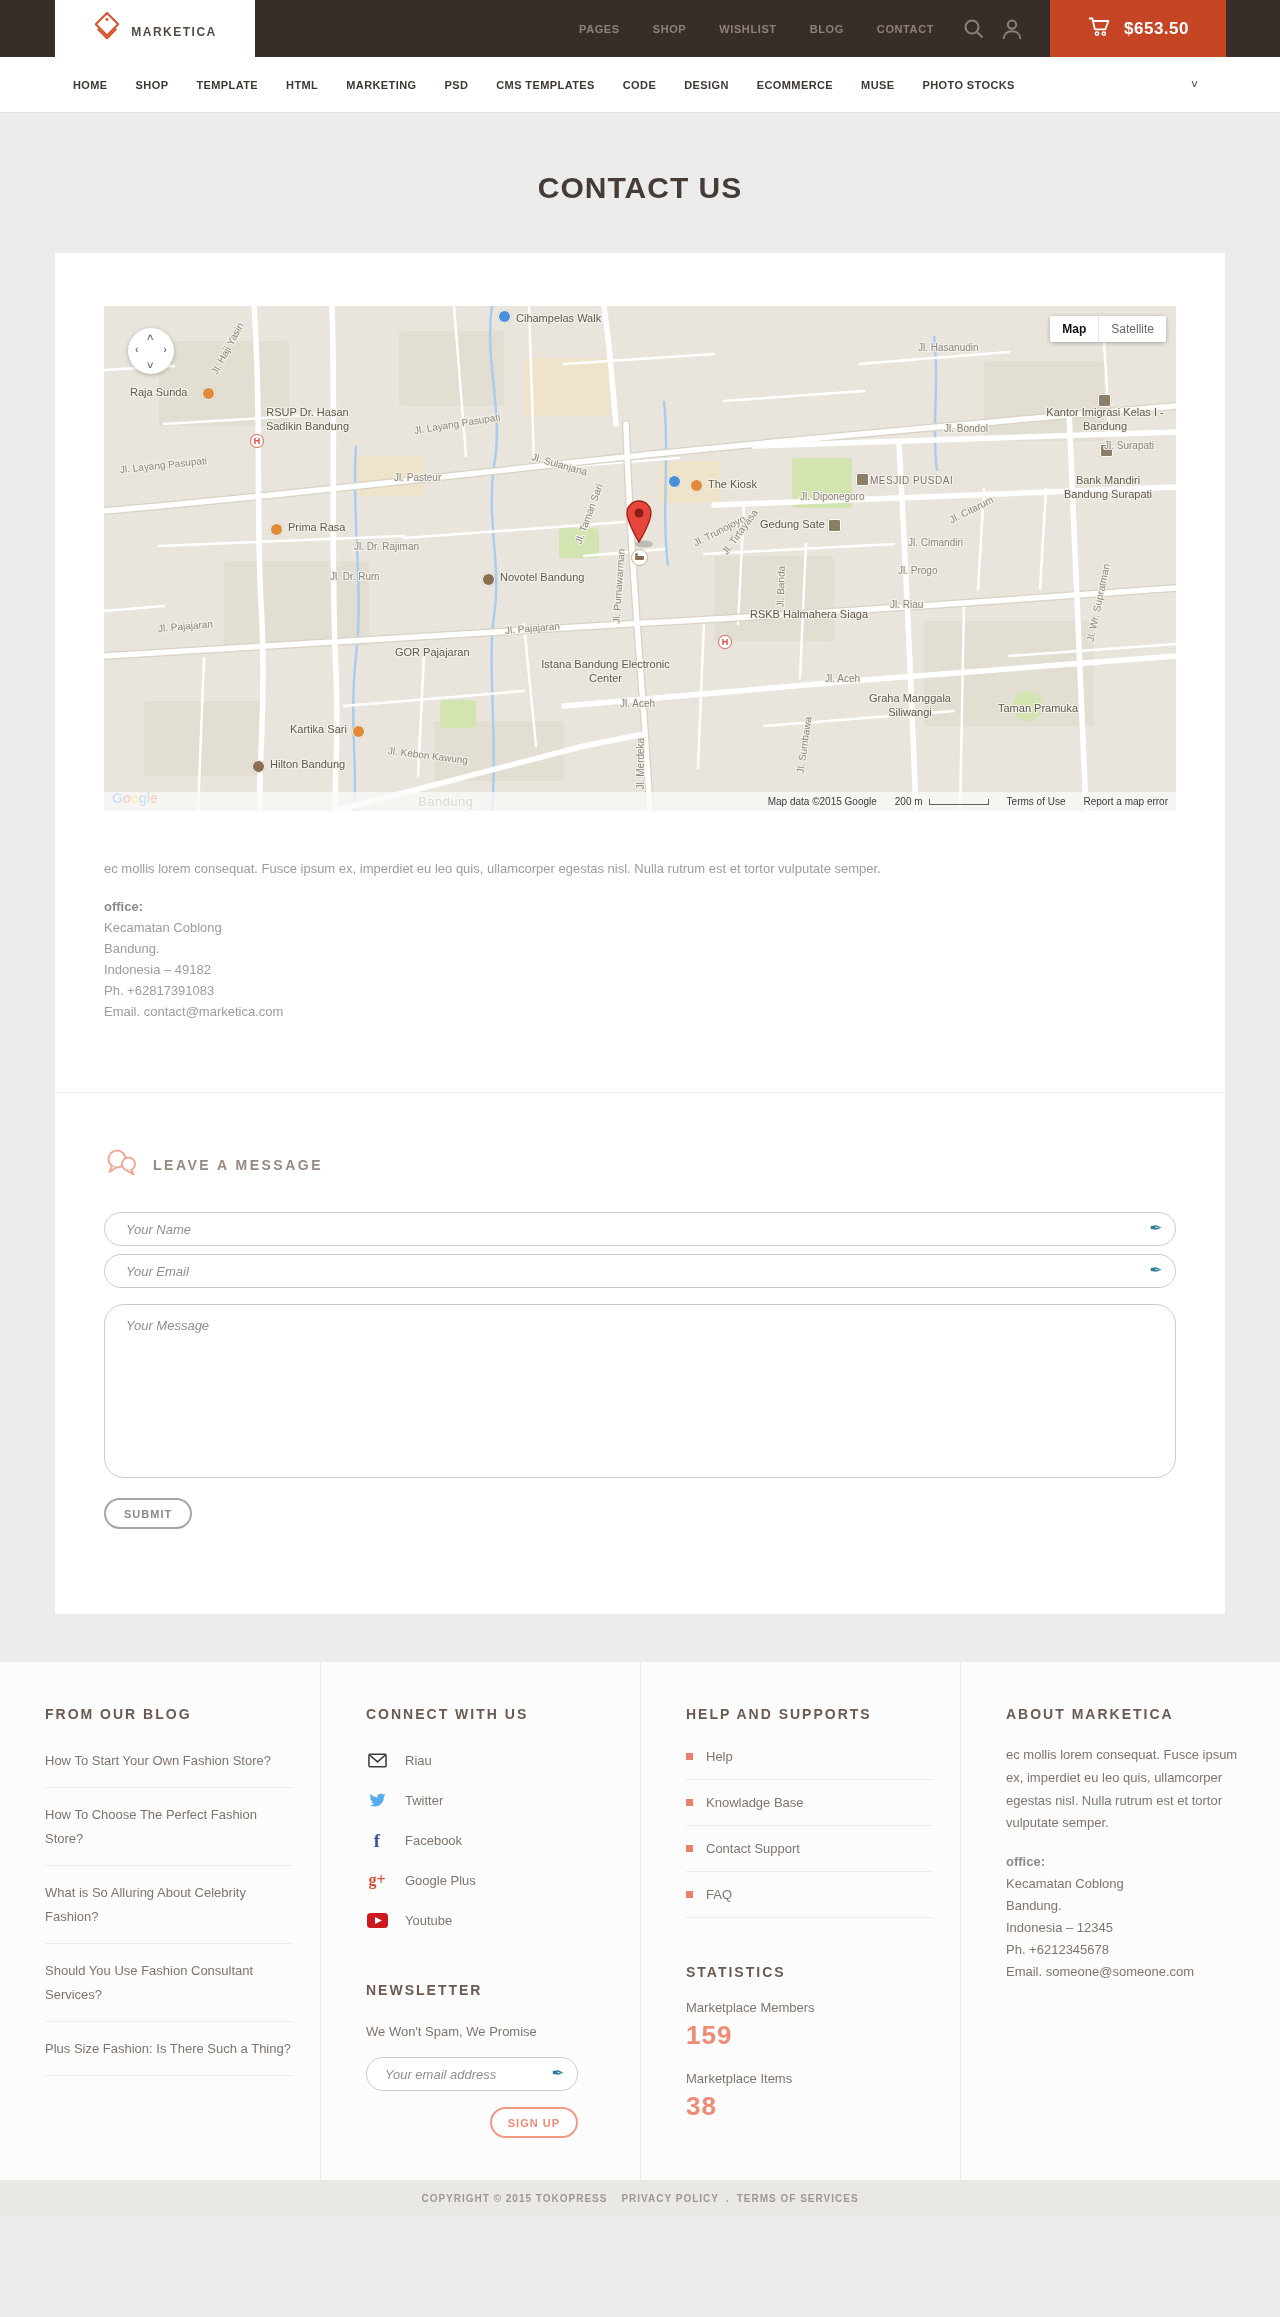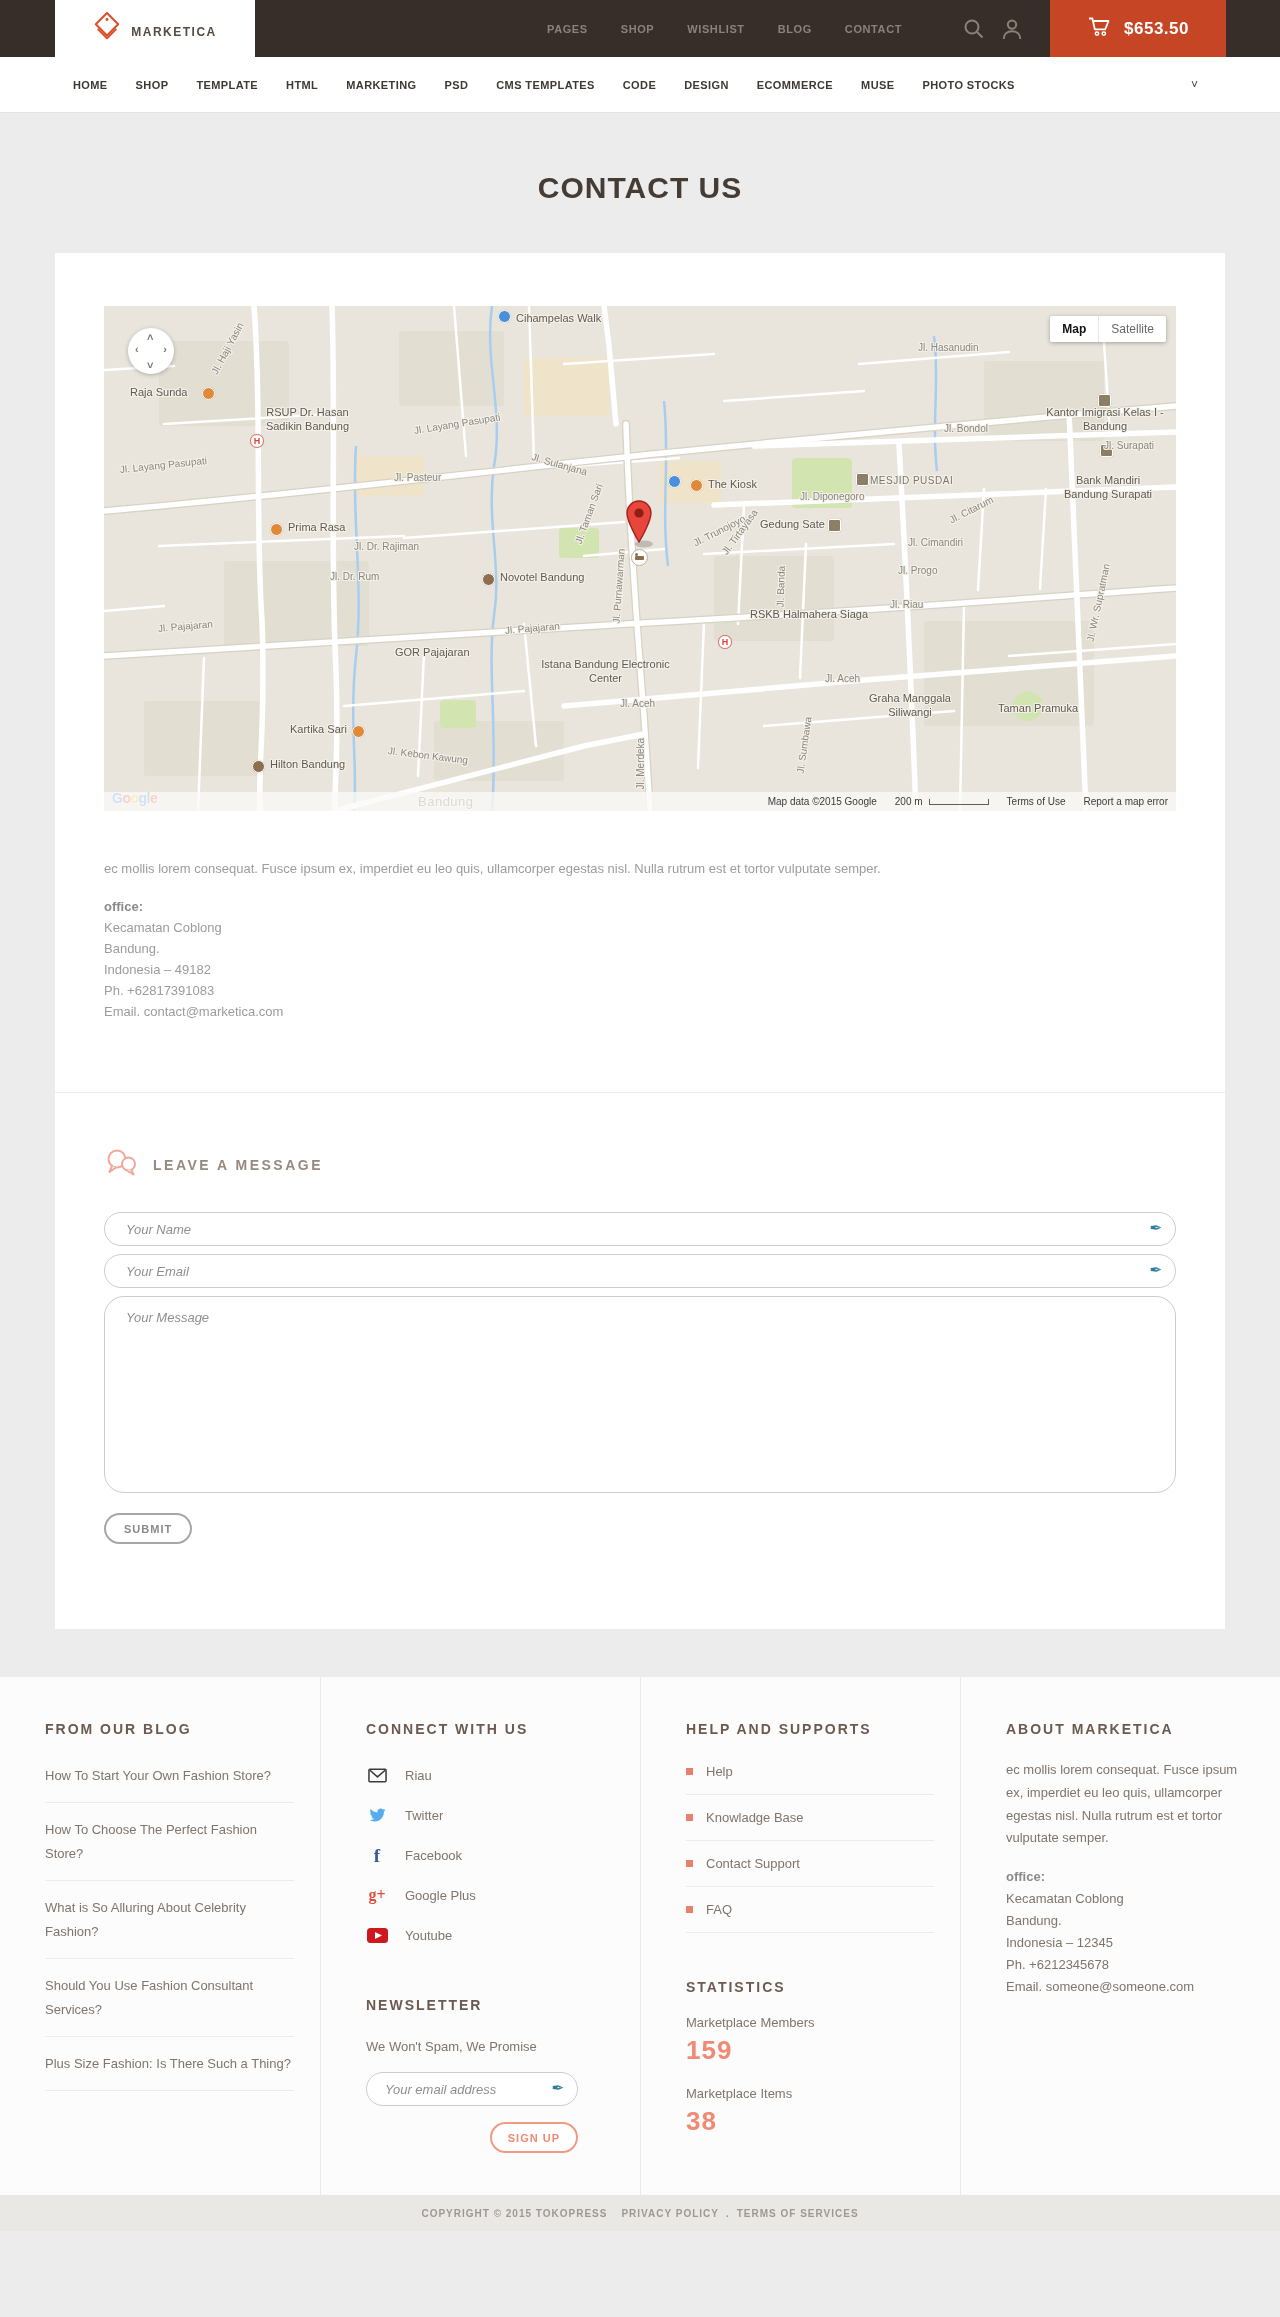--- a/index.html
+++ b/index.html
@@ -3,21 +3,21 @@
 <meta charset="utf-8">
 <style>
   html,body{margin:0;padding:0;}
   body{width:1280px;background:#ececec;font-family:"Liberation Sans",sans-serif;-webkit-font-smoothing:antialiased;}
 
   
   .top-header{position:relative;height:57px;background:#382e29;}
   .logo-box{position:absolute;left:55px;top:0;width:200px;height:57px;background:#fff;display:flex;align-items:center;justify-content:center;gap:10px;cursor:pointer;}
   .logo-text{font-size:12px;font-weight:bold;letter-spacing:1.5px;color:#564a45;margin-top:7px;}
   .header-right{position:absolute;right:54px;top:0;height:57px;display:flex;align-items:center;}
-  .hnav{display:flex;gap:33px;margin-right:46px;}
+  .hnav{display:flex;gap:33px;margin-right:14px;}
   .hnav a{font-size:11px;font-weight:bold;letter-spacing:.6px;color:#8d8077;text-decoration:none;cursor:pointer;}
   .hicon{width:24px;height:24px;display:flex;align-items:center;justify-content:center;margin-left:14px;cursor:pointer;}
   .cart-box{margin-left:26px;width:176px;height:57px;background:#c64524;display:flex;align-items:center;justify-content:center;gap:13px;cursor:pointer;}
   .cart-total{font-size:17px;font-weight:bold;color:#fff;letter-spacing:.5px;}
 
   
   .menu-bar{height:55px;background:#fff;border-bottom:1px solid #e2e2e2;display:flex;align-items:center;padding:0 82px 0 73px;}
   .menu-bar a{font-size:11px;font-weight:bold;letter-spacing:.4px;color:#3e3833;text-decoration:none;margin-right:28px;cursor:pointer;}
   .menu-caret{margin-left:auto;margin-right:0;font-size:12px;color:#4a443f;cursor:pointer;}
 
@@ -73,21 +73,21 @@
 
   
   .form-section{padding:55px 0 85px;}
   .form-head{display:flex;align-items:center;gap:15px;}
   .form-title{font-size:14px;font-weight:bold;color:#97897f;letter-spacing:2.5px;}
   .pill-wrap{position:relative;margin-top:8px;}
   .pill-wrap.first{margin-top:30px;}
   .pill-input{width:100%;height:34px;border:1px solid #ccc;border-radius:17px;padding:0 40px 0 21px;font-family:"Liberation Sans",sans-serif;font-style:italic;font-size:13px;color:#555;box-sizing:border-box;background:#fff;outline:none;}
   .pill-input::placeholder{color:#8f8f8f;opacity:1;}
   .pen{position:absolute;right:14px;top:50%;transform:translateY(-54%);color:#2e7d9e;font-size:15px;pointer-events:none;}
-  .msg-area{width:100%;height:197px;border:1px solid #ccc;border-radius:20px;padding:13px 21px;font-family:"Liberation Sans",sans-serif;font-style:italic;font-size:13px;color:#555;box-sizing:border-box;resize:none;outline:none;}
+  .msg-area{width:100%;height:174px;border:1px solid #ccc;border-radius:20px;padding:13px 21px;font-family:"Liberation Sans",sans-serif;font-style:italic;font-size:13px;color:#555;box-sizing:border-box;resize:none;outline:none;margin-top:8px;}
   .msg-area::placeholder{color:#8f8f8f;opacity:1;}
   .copy-row{margin-top:18px;display:flex;align-items:center;gap:10px;font-size:13px;color:#7d7d7d;}
   .cbox{appearance:none;-webkit-appearance:none;width:13px;height:13px;border:1px solid #b0b0b0;border-radius:2px;background:#fff;margin:0;cursor:pointer;}
   .submit-btn{margin-top:16px;min-width:82px;height:31px;border:2px solid #a6a6a6;border-radius:17px;background:#fff;font-family:"Liberation Sans",sans-serif;font-size:11px;font-weight:bold;color:#8a8a8a;letter-spacing:1px;cursor:pointer;padding:0 18px;}
 
   
   .footer{margin-top:48px;background:#fcfcfc;}
   .footer-cols{display:flex;}
   .fcol{width:320px;box-sizing:border-box;padding:44px 26px 42px 45px;}
   .fcol + .fcol{border-left:1px solid #eaeaea;}

